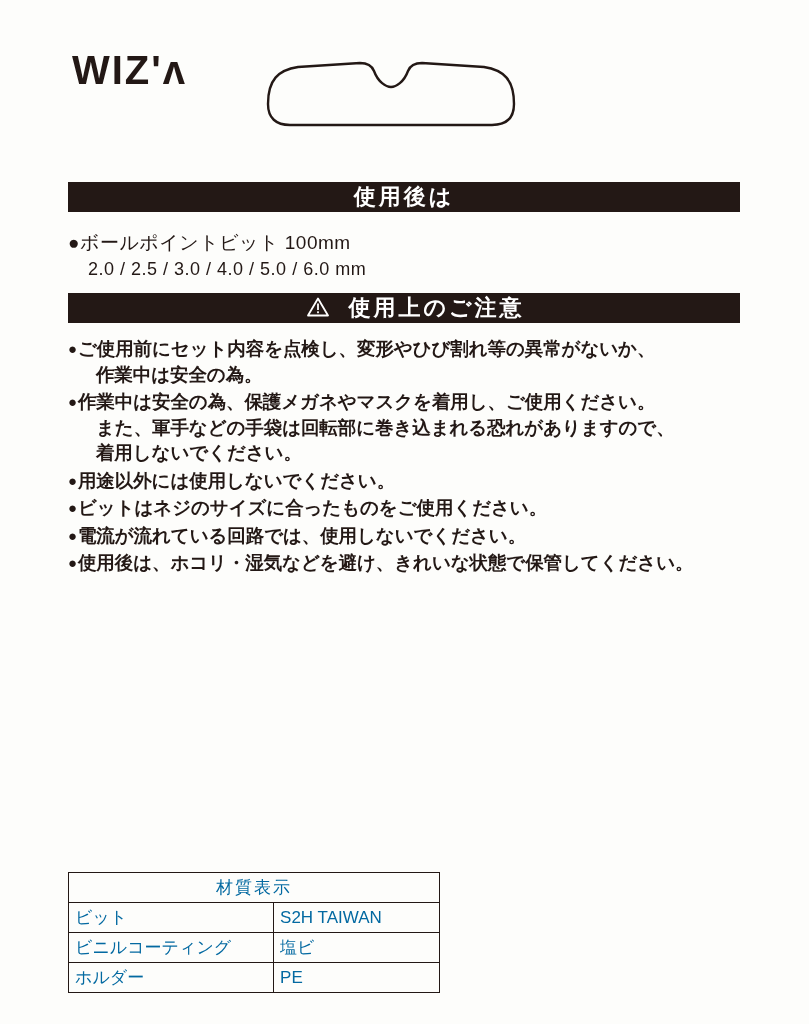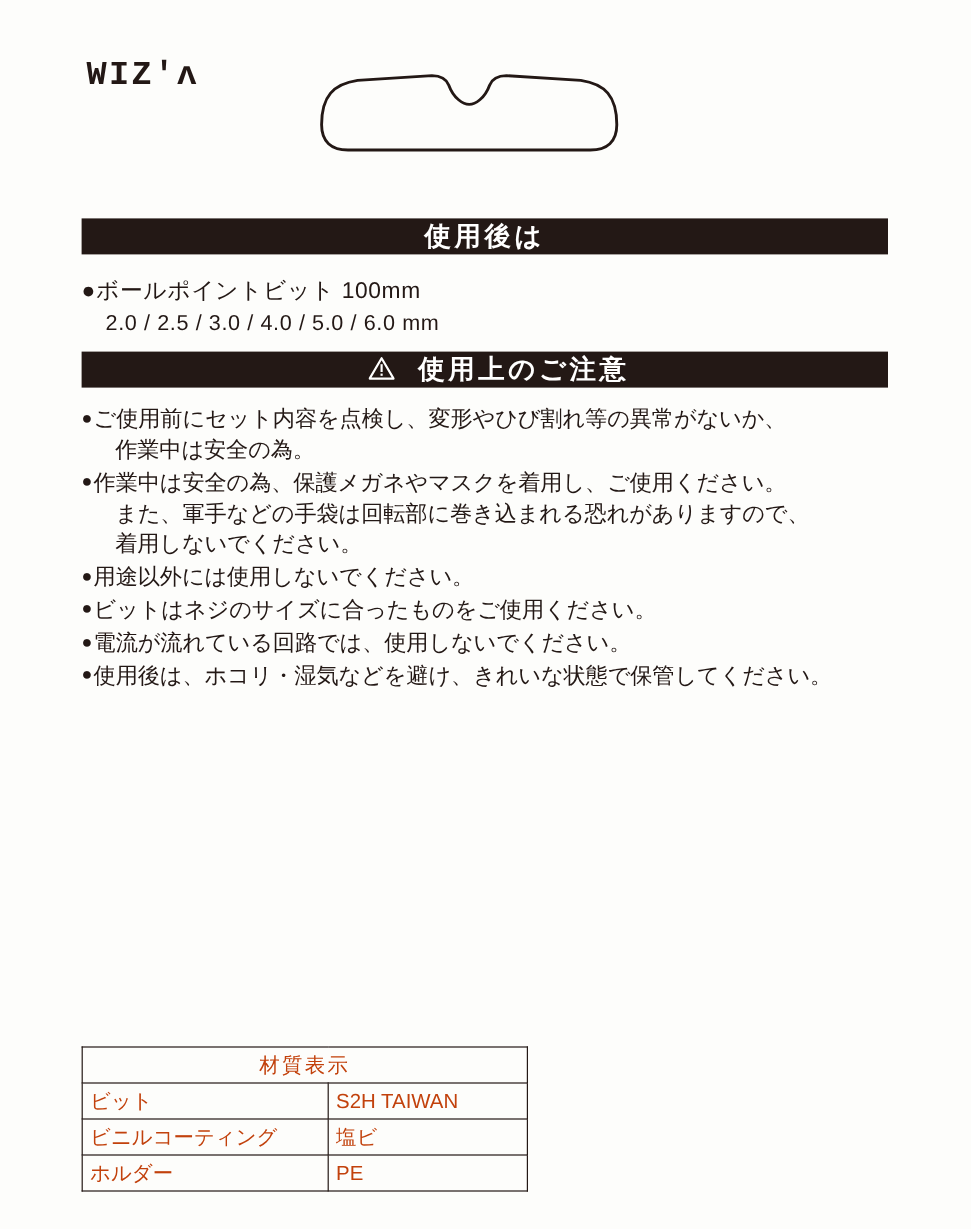--- a/index.html
+++ b/index.html
@@ -26,25 +26,25 @@
     position: absolute;
     top: 26px;
     left: 0;
     width: 100%;
     height: 90px;
   }
   .logo {
     position: absolute;
     left: 72px;
     top: 22px;
-    font-size: 28px;
+    font-size: 40px;
     font-weight: bold;
     letter-spacing: 2px;
     color: #231815;
-    font-family: Liberation Mono, monospace;
+    font-family: Liberation Sans, sans-serif;
   }
   .hanger {
     position: absolute;
     left: 264px;
     top: 34px;
     width: 254px;
     height: 68px;
   }
 
   
@@ -105,38 +105,38 @@
     letter-spacing: -0.1px;
     margin-bottom: 2px;
   }
   .bullet {
     flex: 0 0 auto;
     font-size: 15px;
     line-height: 25.5px;
     margin-right: 1px;
   }
   .caution-text { flex: 1 1 auto; }
-  .caution-text div { white-space: nowrap; }
+  .caution-text div { white-space: nowrap; font-weight: bold; }
   .indent { padding-left: 18px; }
 
   
   .mat-table {
     position: absolute;
     left: 68px;
     top: 872px;
     width: 372px;
     border-collapse: collapse;
     font-size: 17px;
   }
   .mat-table td, .mat-table th {
     border: 1.5px solid #231815;
     padding: 2px 6px;
     height: 25px;
     font-weight: normal;
-    color: #c2410c;
+    color: #0369a1;
   }
   .mat-table .title {
     text-align: center;
     letter-spacing: 2px;
   }
   .mat-table .col-a { width: 210px; }
   .mat-table .col-b { width: 162px; }
 </style>
 </head>
 <body>

